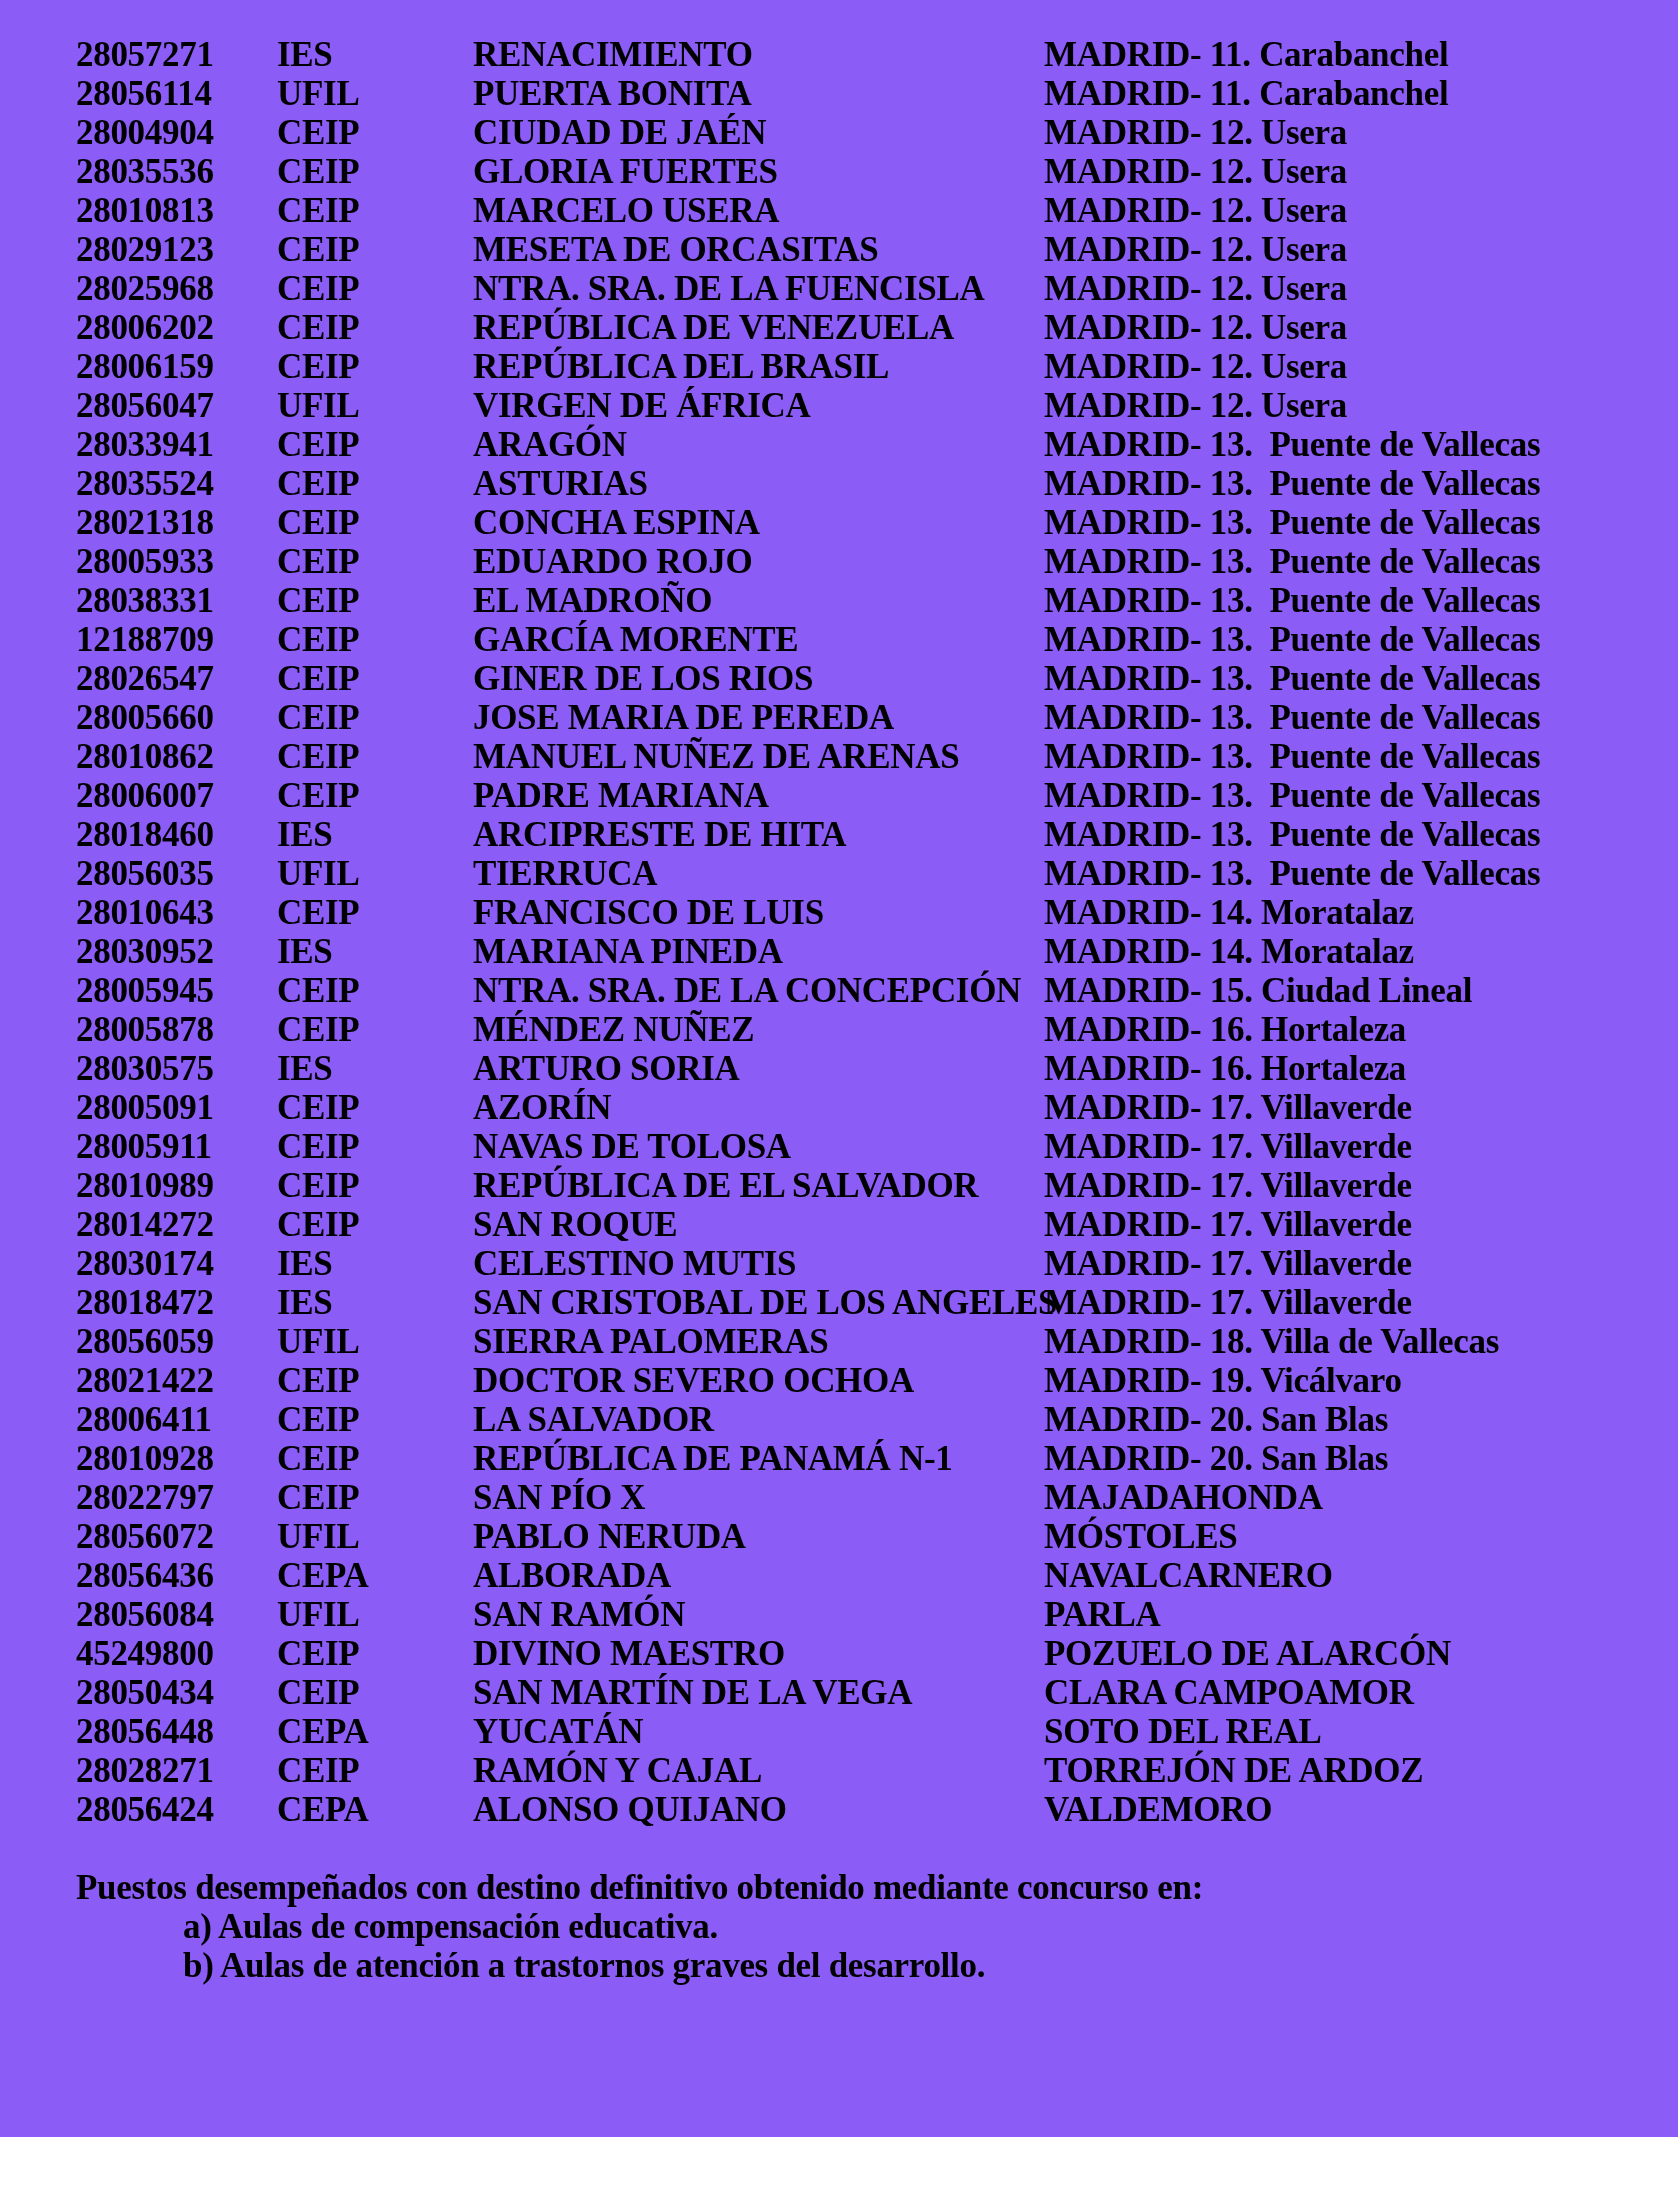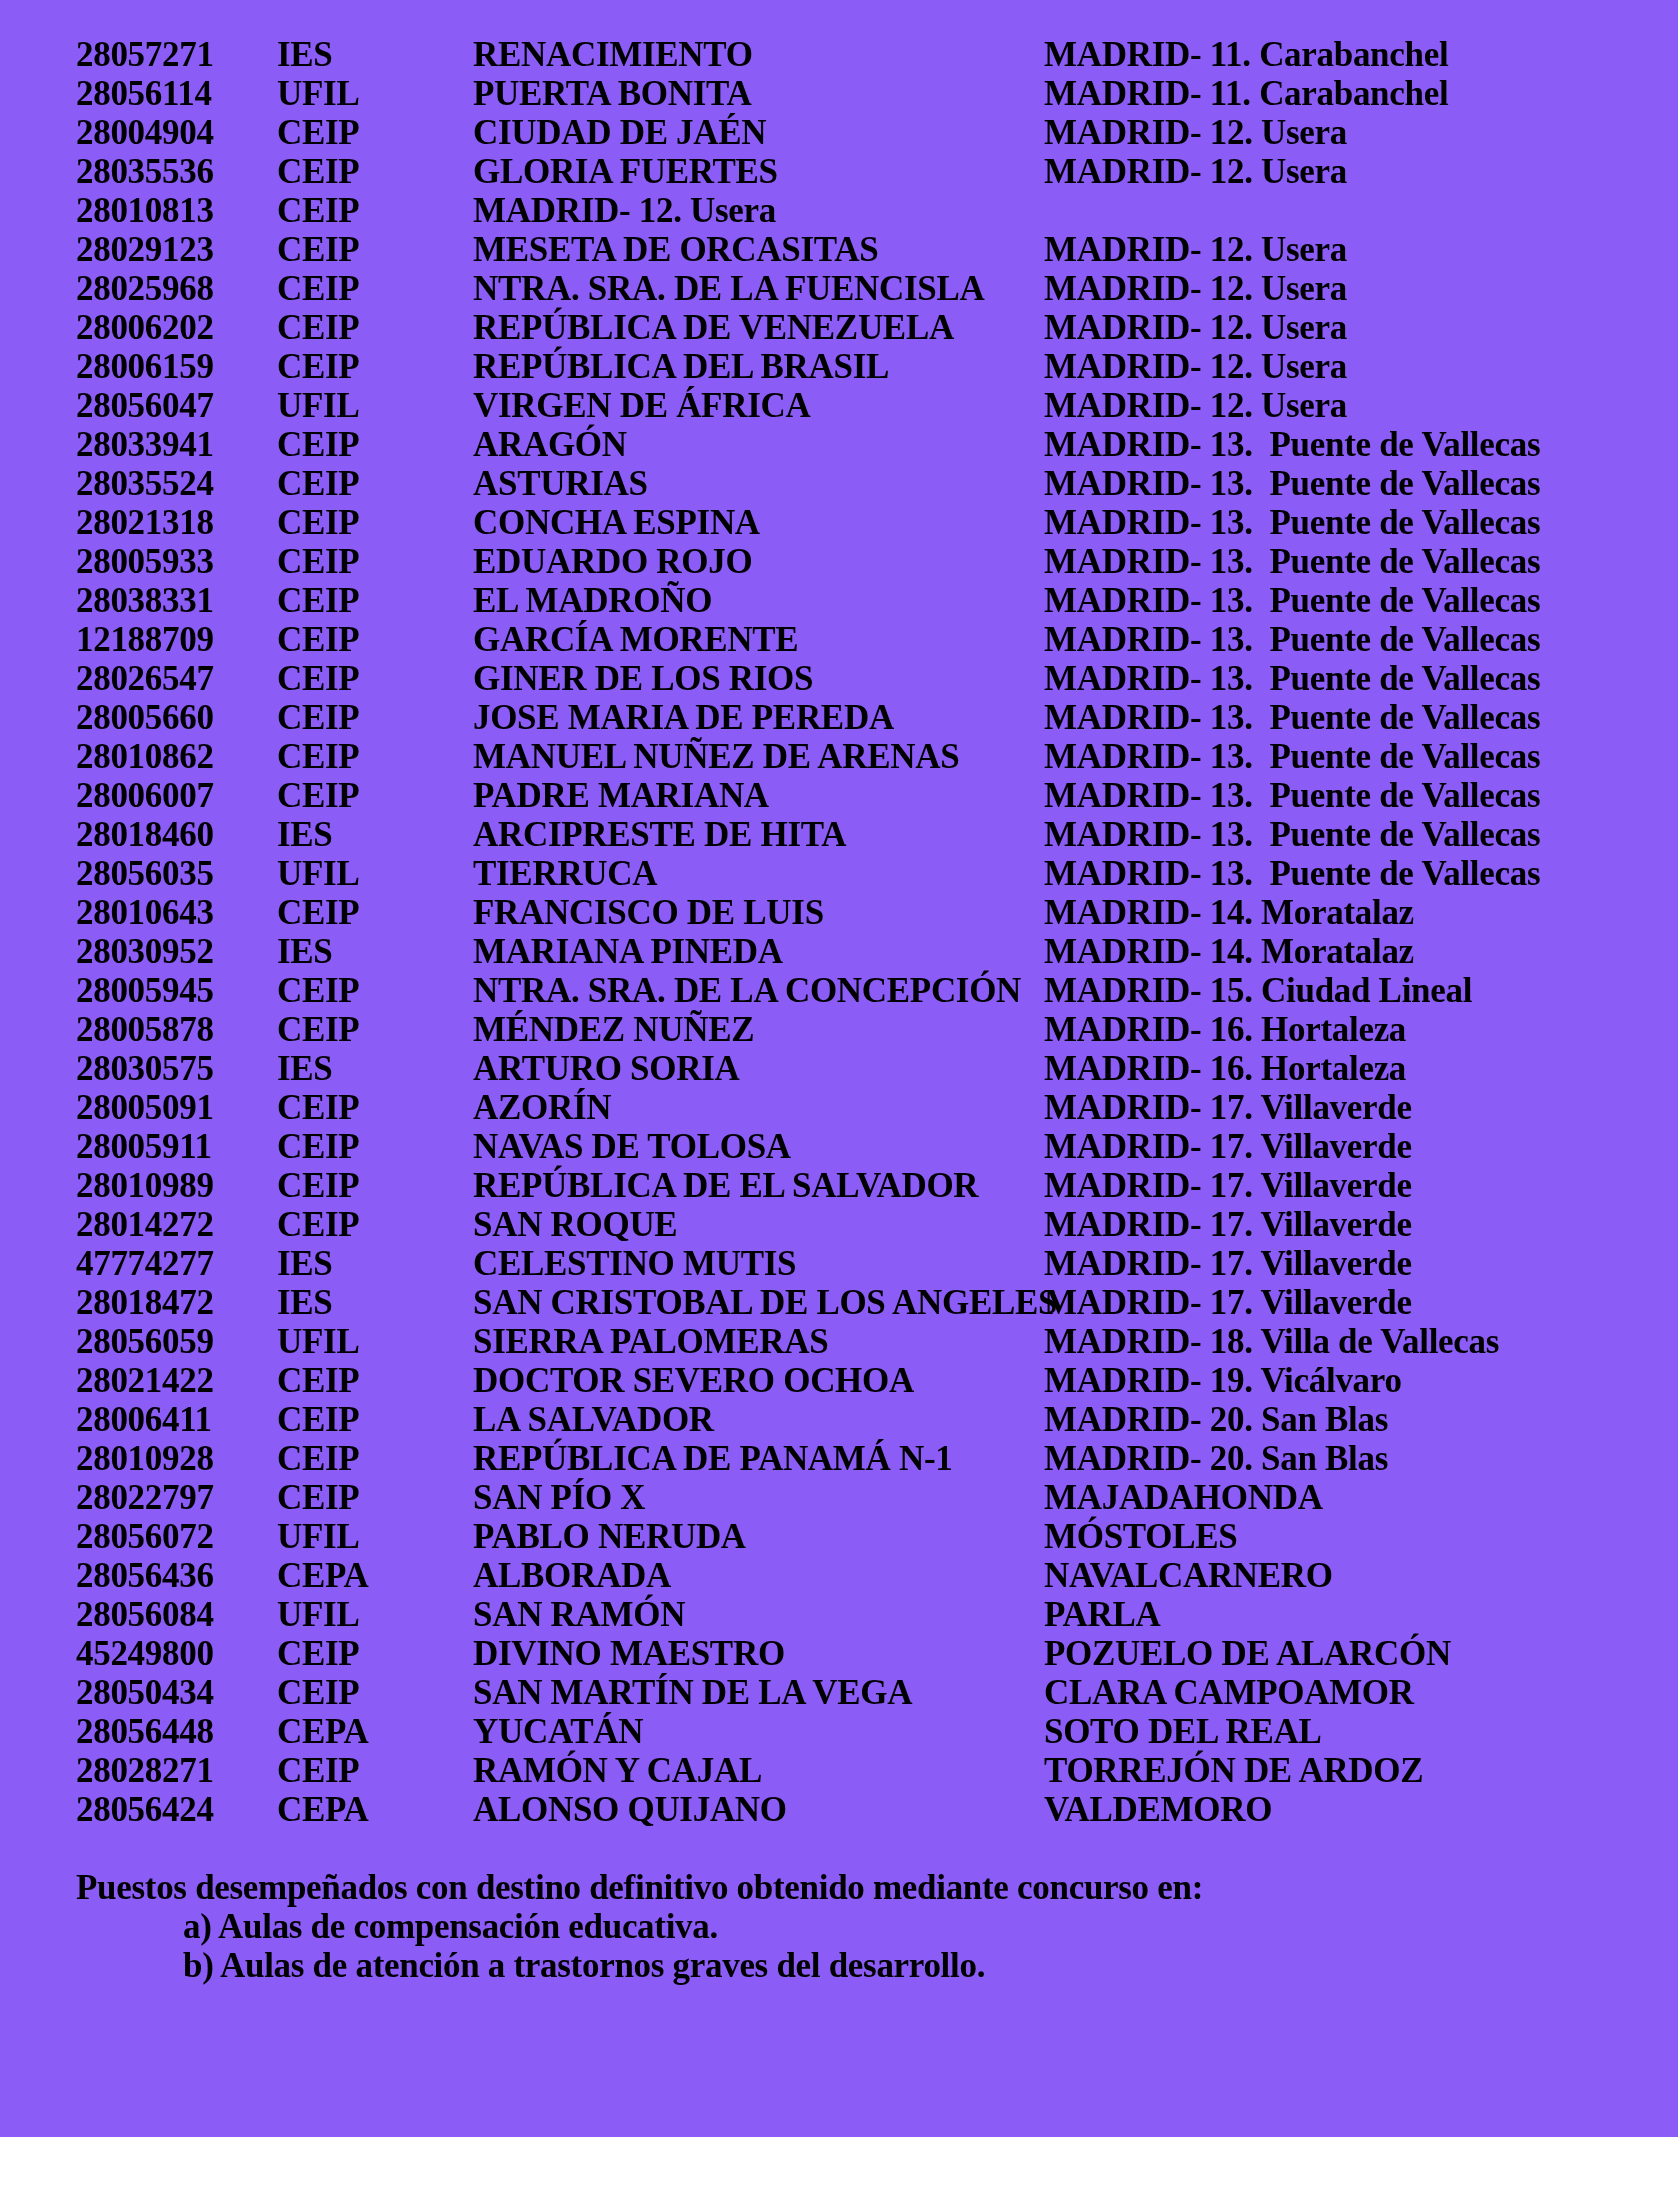--- a/index.html
+++ b/index.html
@@ -77,20 +77,21 @@
     <div class="row">
       <span class="cell code">28035536</span>
       <span class="cell type">CEIP</span>
       <span class="cell name">GLORIA FUERTES</span>
       <span class="cell loc">MADRID- 12. Usera</span>
     </div>
 
     <div class="row">
       <span class="cell code">28010813</span>
       <span class="cell type">CEIP</span>
+      <span class="cell name">MARCELO USERA</span>
       <span class="cell loc">MADRID- 12. Usera</span>
     </div>
 
     <div class="row">
       <span class="cell code">28029123</span>
       <span class="cell type">CEIP</span>
       <span class="cell name">MESETA DE ORCASITAS</span>
       <span class="cell loc">MADRID- 12. Usera</span>
     </div>
 
@@ -263,21 +264,21 @@
     </div>
 
     <div class="row">
       <span class="cell code">28014272</span>
       <span class="cell type">CEIP</span>
       <span class="cell name">SAN ROQUE</span>
       <span class="cell loc">MADRID- 17. Villaverde</span>
     </div>
 
     <div class="row">
-      <span class="cell code">47774277</span>
+      <span class="cell code">28030174</span>
       <span class="cell type">IES</span>
       <span class="cell name">CELESTINO MUTIS</span>
       <span class="cell loc">MADRID- 17. Villaverde</span>
     </div>
 
     <div class="row">
       <span class="cell code">28018472</span>
       <span class="cell type">IES</span>
       <span class="cell name">SAN CRISTOBAL DE LOS ANGELES</span>
       <span class="cell loc">MADRID- 17. Villaverde</span>

